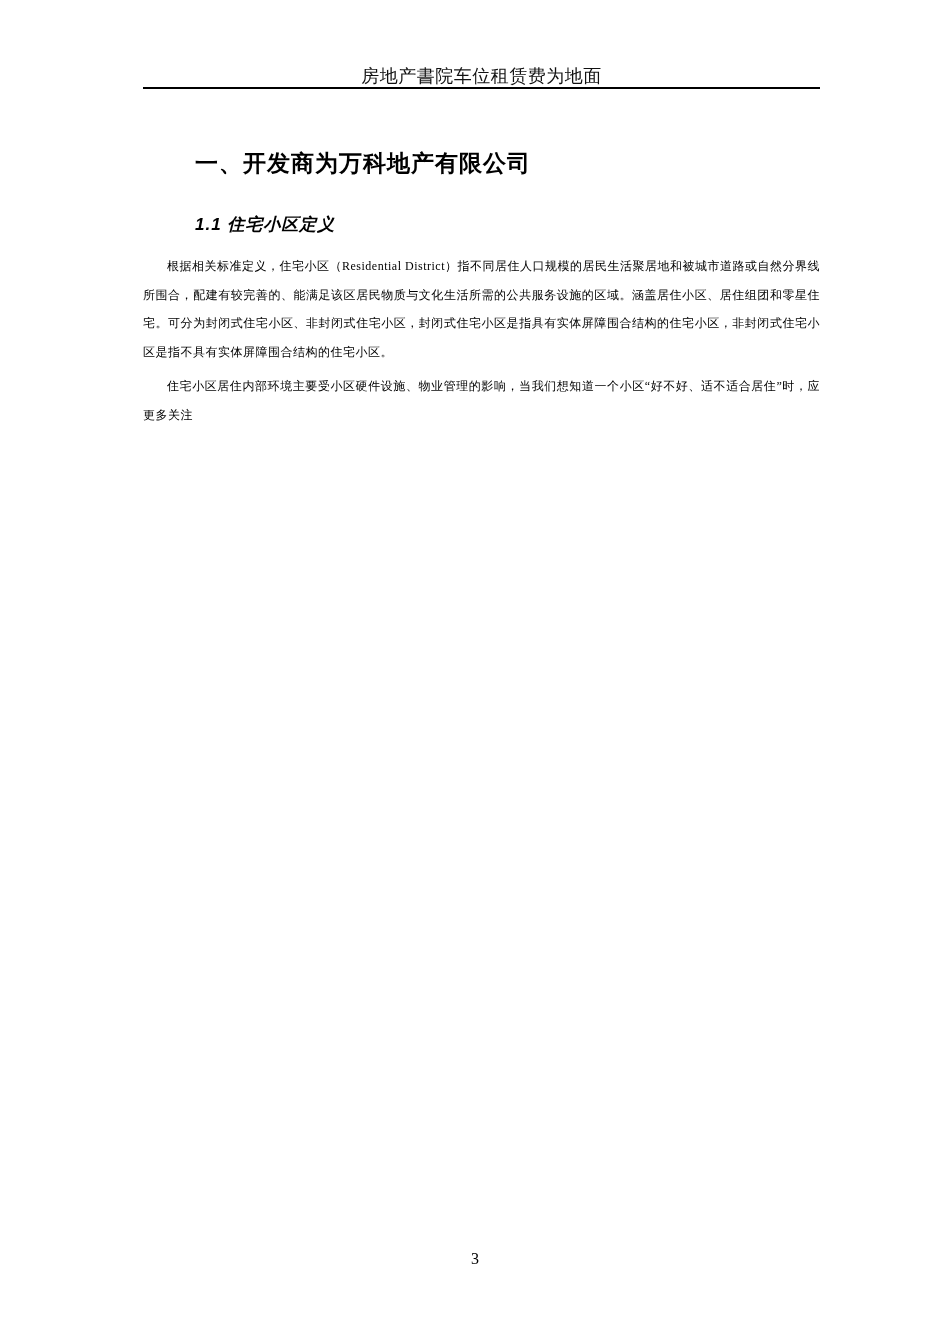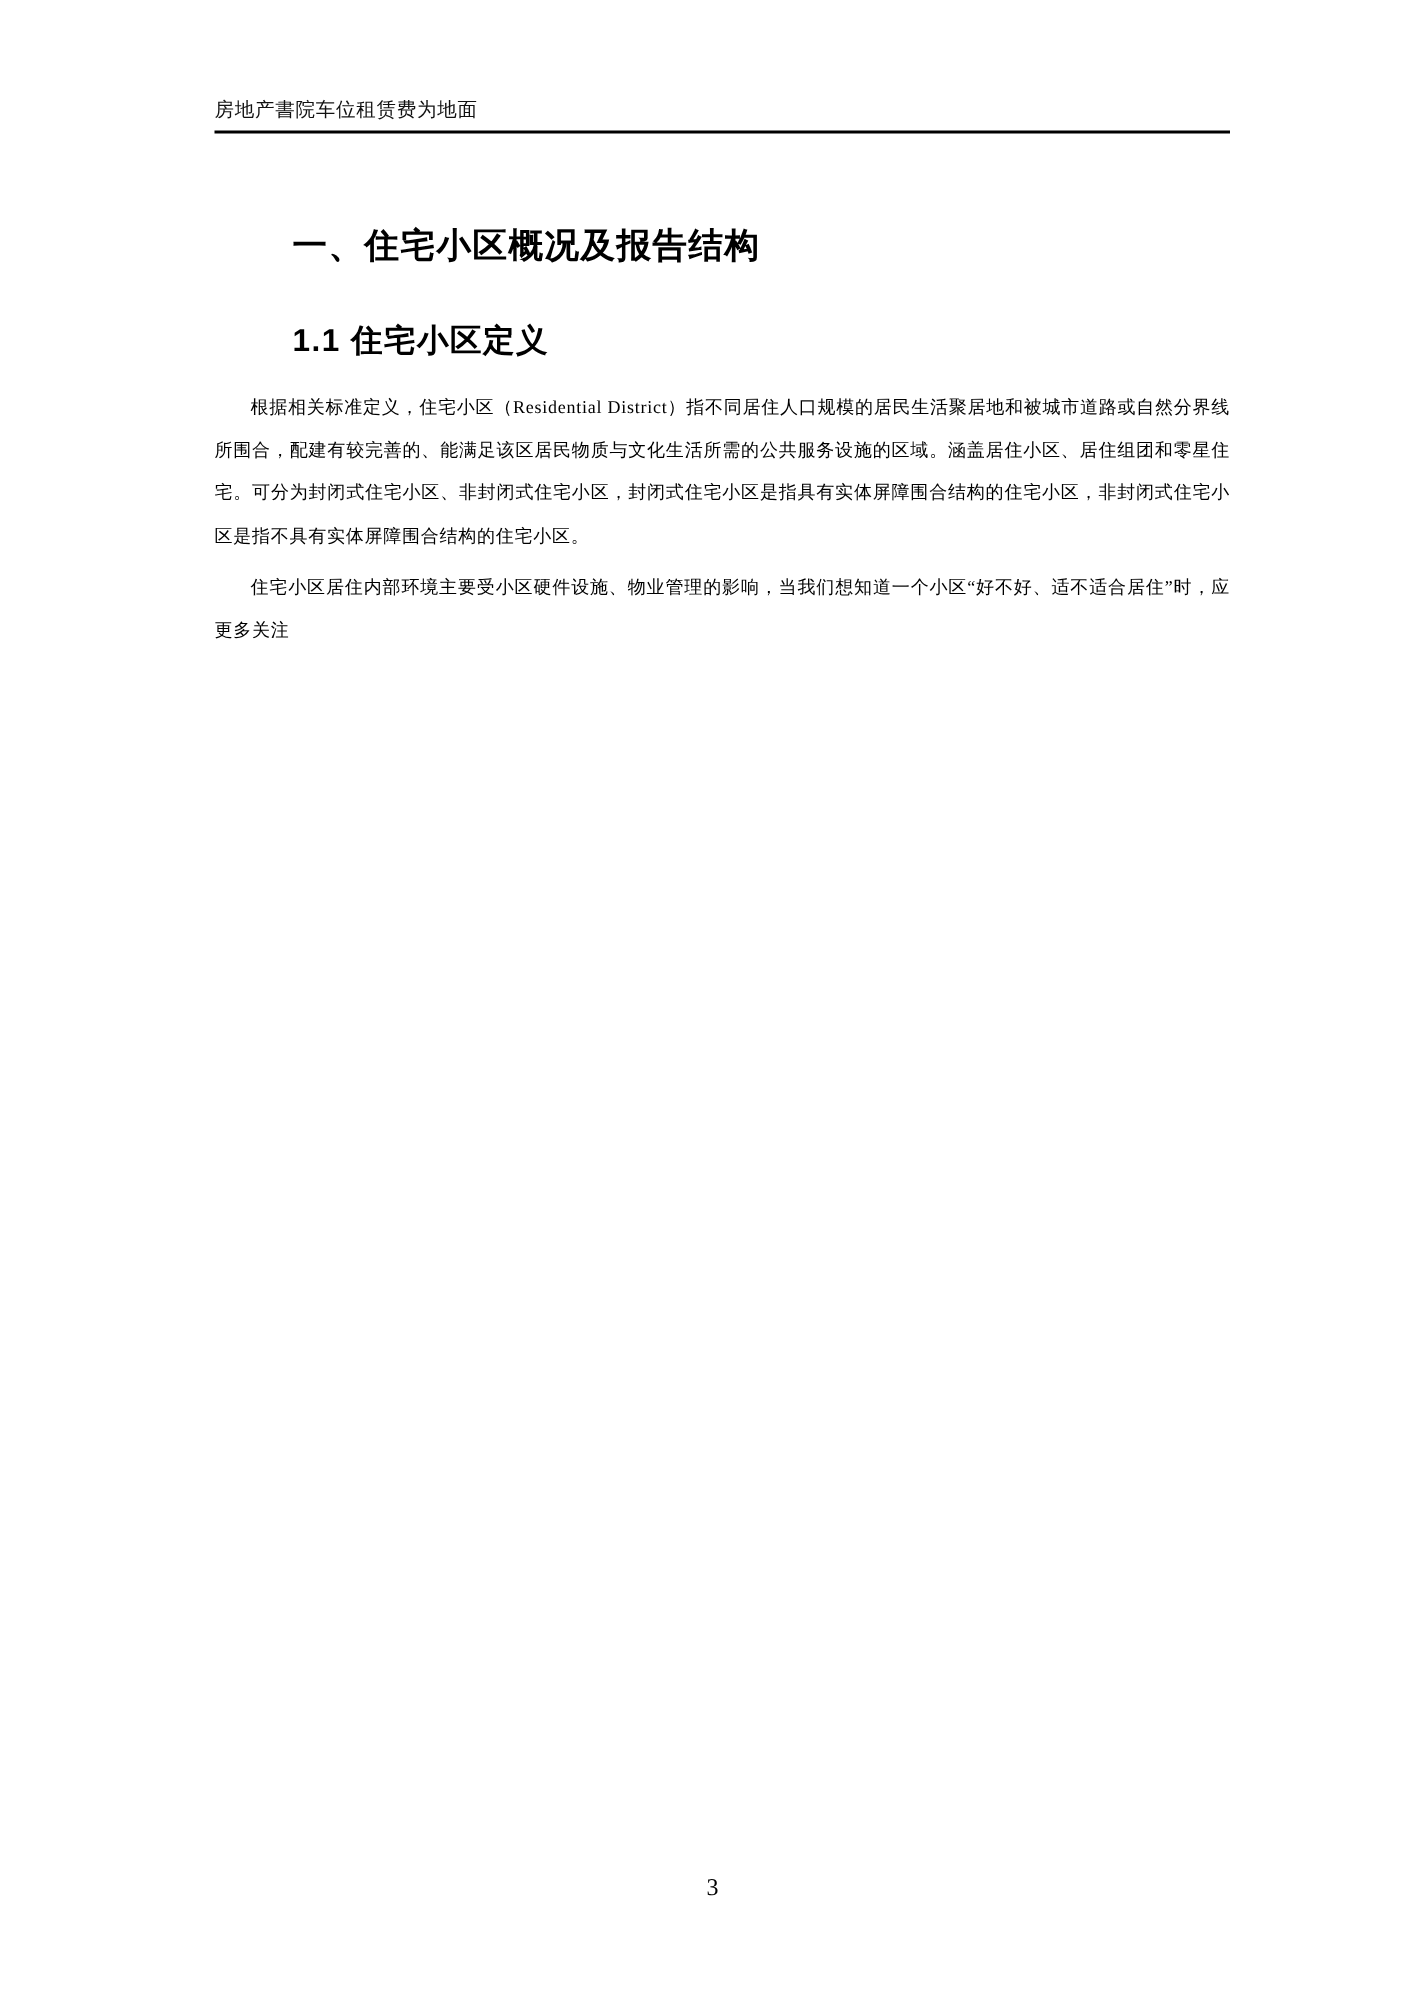--- a/index.html
+++ b/index.html
@@ -13,23 +13,23 @@
     font-family: "Liberation Serif", "DejaVu Serif", serif;
     color: #000000;
     overflow: hidden;
   }
   .header {
     position: absolute;
     top: 64px;
     left: 143px;
     width: 677px;
     display: flex;
-    justify-content: flex-start;
+    justify-content: center;
     align-items: flex-end;
-    font-size: 13px;
+    font-size: 18px;
     letter-spacing: 0.5px;
     color: #111;
   }
   .header-rule {
     position: absolute;
     top: 87px;
     left: 143px;
     width: 677px;
     border-top: 2px solid #000;
   }
@@ -41,24 +41,25 @@
   }
   h1.chapter {
     font-family: "Liberation Sans", "DejaVu Sans", sans-serif;
     font-size: 23px;
     font-weight: bold;
     margin: 30px 0 34px 52px;
     letter-spacing: 1px;
   }
   h2.section {
     font-family: "Liberation Sans", "DejaVu Sans", sans-serif;
-    font-size: 21px;
+    font-size: 17px;
     font-weight: bold;
     margin: 30px 0 16px 52px;
     letter-spacing: 1px;
+    font-style: italic;
   }
   p.body-para {
     font-size: 12px;
     line-height: 2.38;
     text-align: justify;
     text-indent: 2em;
     letter-spacing: 0.5px;
     margin: 0 0 6px 0;
   }
   .footer {
@@ -76,21 +77,21 @@
 <div class="page">
 
   <div class="header">
     <span>房地产書院</span>
     <span>车位租赁费为地面</span>
   </div>
   <div class="header-rule"></div>
 
   <div class="content">
 
-    <h1 class="chapter">一、住宅小区概况及报告结构</h1>
+    <h1 class="chapter">一、开发商为万科地产有限公司</h1>
 
     <h2 class="section">1.1 住宅小区定义</h2>
     <p class="body-para">根据相关标准定义，住宅小区（Residential District）指不同居住人口规模的居民生活聚居地和被城市道路或自然分界线所围合，配建有较完善的、能满足该区居民物质与文化生活所需的公共服务设施的区域。涵盖居住小区、居住组团和零星住宅。可分为封闭式住宅小区、非封闭式住宅小区，封闭式住宅小区是指具有实体屏障围合结构的住宅小区，非封闭式住宅小区是指不具有实体屏障围合结构的住宅小区。</p>
 
 
     <p class="body-para">住宅小区居住内部环境主要受小区硬件设施、物业管理的影响，当我们想知道一个小区“好不好、适不适合居住”时，应更多关注</p>
 
   </div>
 
   <div class="footer">

